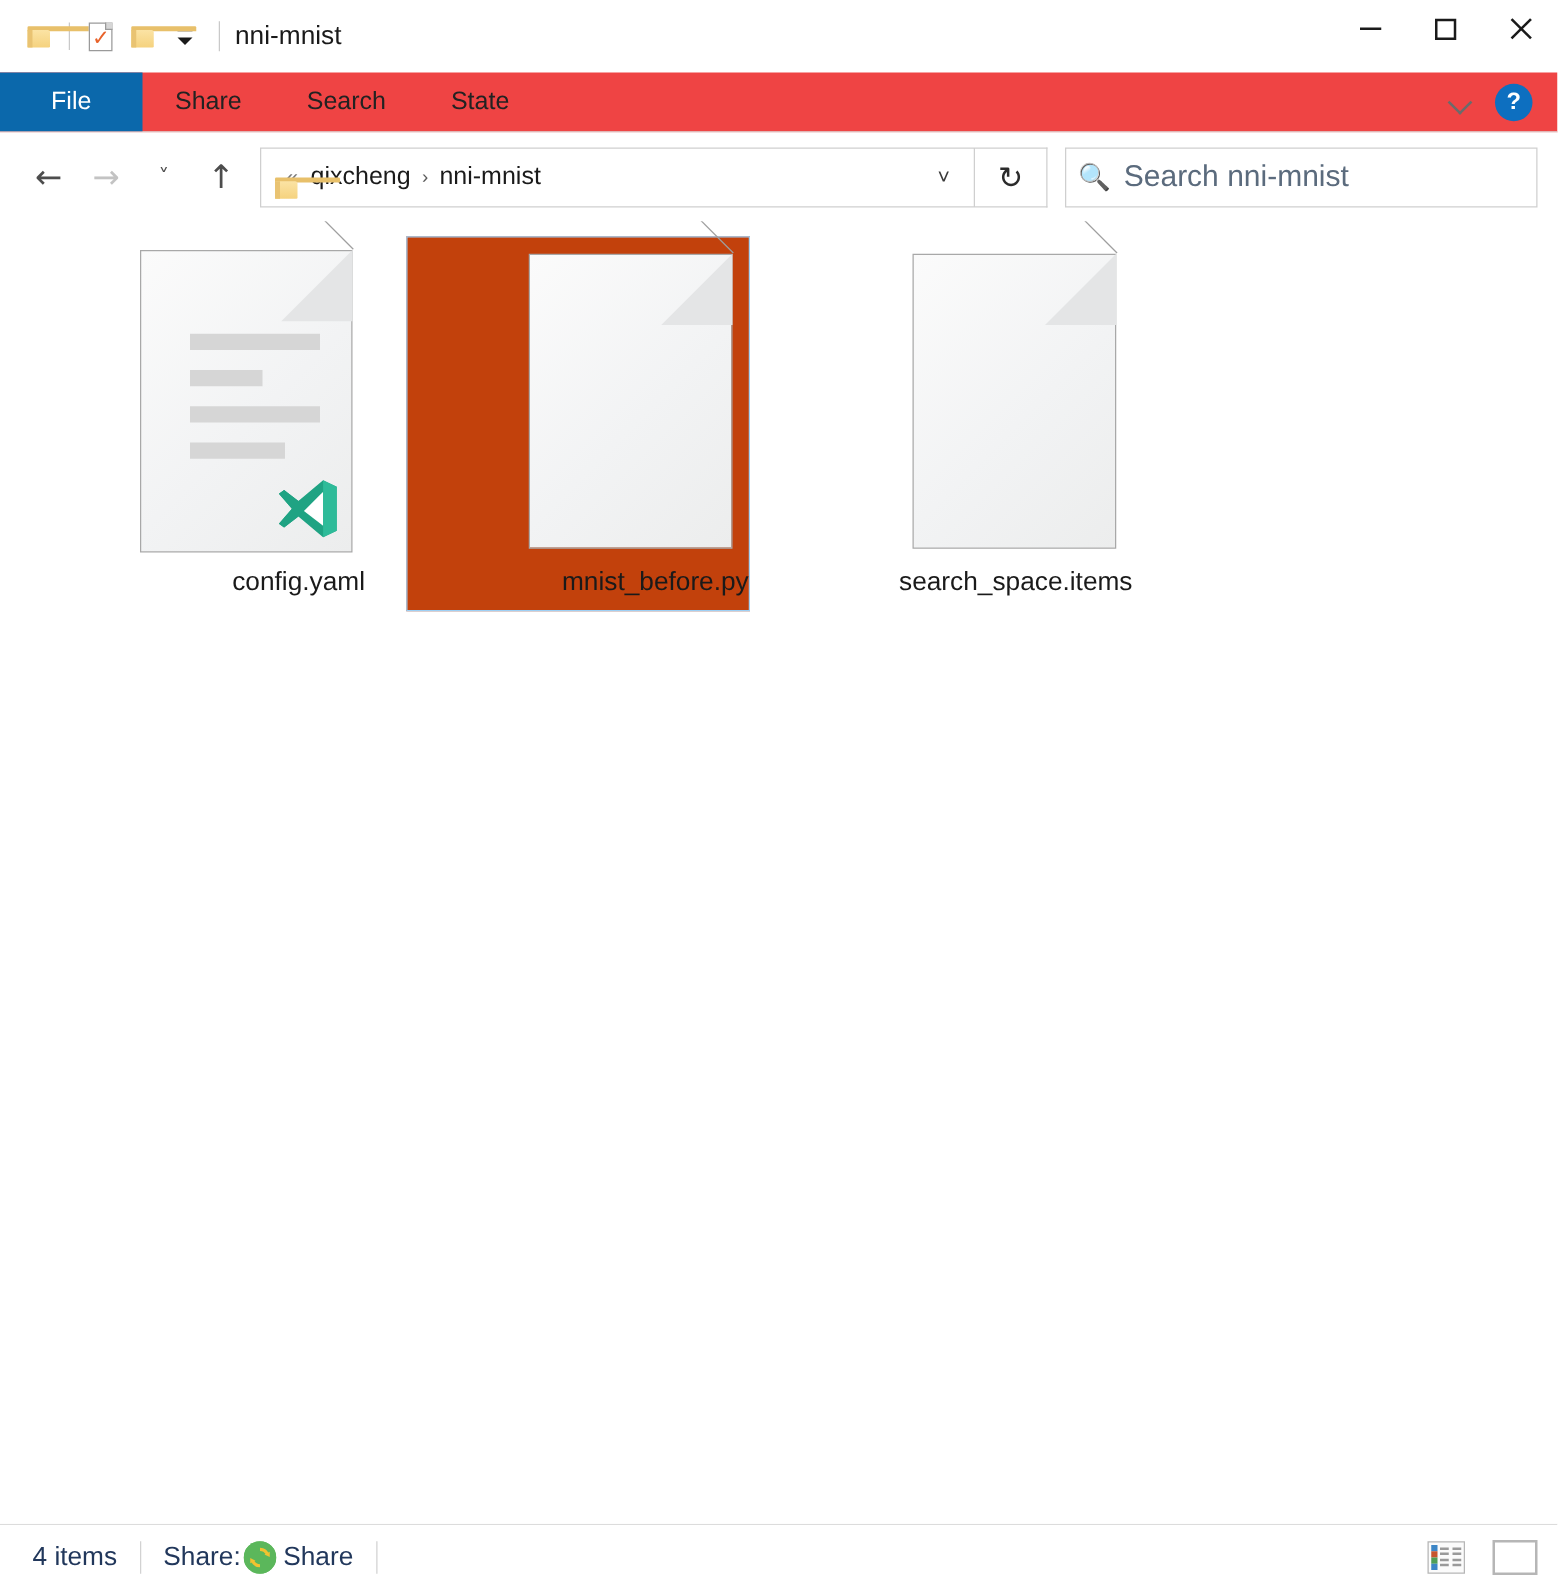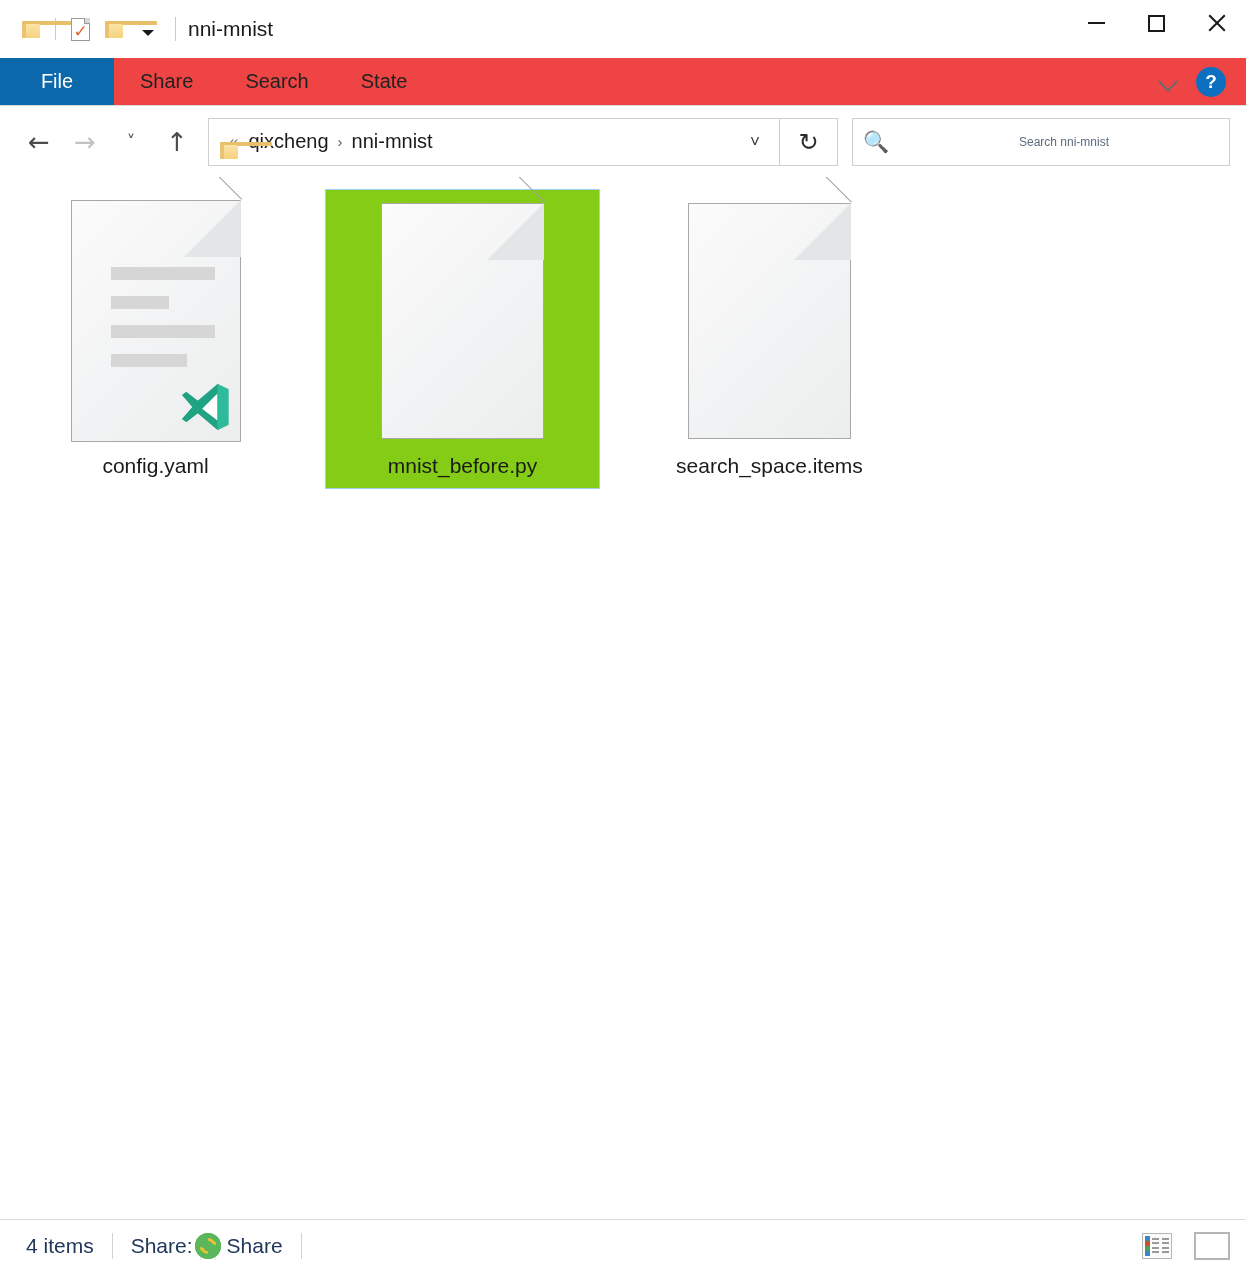--- a/index.html
+++ b/index.html
@@ -184,49 +184,48 @@
     flex: 1; height: 48px; margin-left: 14px;
     border: 1px solid #cfcfcf; background:#fff;
     display:flex; align-items:center;
   }
   .search-ico {
     width: 46px; display:flex; align-items:center; justify-content:center;
     color:#555; font-size: 21px; font-family: "DejaVu Sans", sans-serif;
   }
   .search-input {
     border:none; outline:none; flex:1; height: 100%;
-    font-size: 12px; color: #5b6b7d;
+    font-size: 24px; color: #5b6b7d;
     font-family: "Liberation Sans", sans-serif;
     background: transparent;
-    text-align: center;
   }
   .search-input::placeholder { color:#5b6b7d; opacity:1; }
 
   
   .filearea {
     flex: 1;
     background: #ffffff;
     padding: 12px 0 0 0;
     position: relative;
     overflow: hidden;
   }
   .grid {
     display: flex;
     padding-left: 18px;
     gap: 32px;
   }
   .item {
     width: 275px;
     padding: 6px 0 10px 0;
-    display: flex; flex-direction: column; align-items: center;
+    display: flex; flex-direction: column; align-items: flex-end;
     border: 1px solid transparent;
   }
   .item.selected {
     border: 1px solid #9ed0f5;
-    background: #84cc16;
+    background: #c2410c;
   }
   .icon-wrap {
     width: 190px; height: 250px;
     display:flex; align-items:center; justify-content:center;
     position: relative;
   }
   
   .doc {
     position: relative;
     width: 170px; height: 242px;

